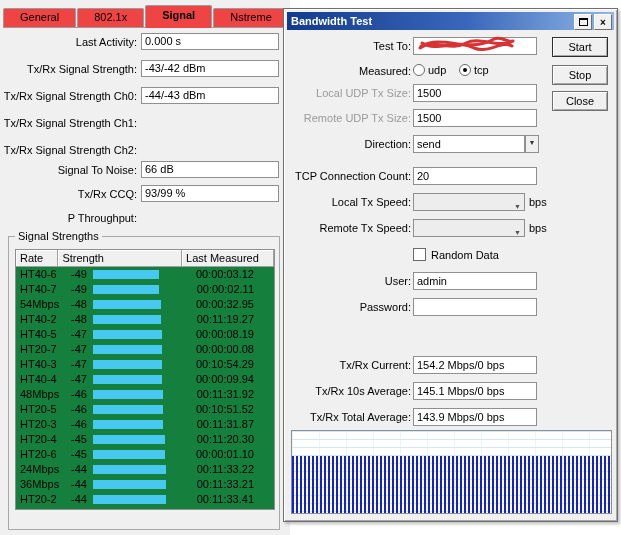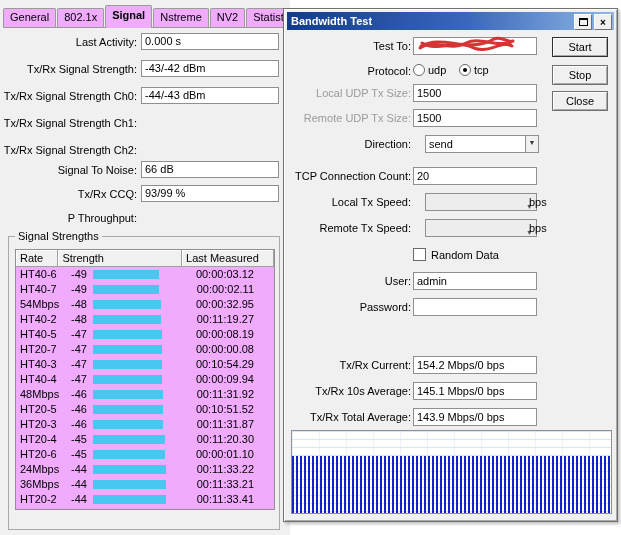--- a/index.html
+++ b/index.html
@@ -2,47 +2,47 @@
 <html><head>
 <meta charset="utf-8">
 <style>
   html,body { margin:0; padding:0; }
   body { width:621px; height:535px; font-family:"Liberation Sans","DejaVu Sans",sans-serif; font-size:11px; color:#000; background:#fff; position:relative; overflow:hidden; }
   .screen { position:relative; width:621px; height:535px; background:#fff; overflow:hidden; }
 
   
   .panel { position:absolute; left:0; top:0; width:290px; height:535px; background:#f0f0f0; }
   .tabs { position:absolute; left:3px; top:4px; width:281px; height:23px; display:flex; align-items:flex-end; border-bottom:1px solid #9b9b9b; }
-  .tab { background:#f0abfc; border:1px solid #9b9b9b; border-bottom:none; border-radius:2px 2px 0 0; padding:2px 6px; margin-right:1px; height:14px; white-space:nowrap; }
+  .tab { background:#ef4444; border:1px solid #9b9b9b; border-bottom:none; border-radius:2px 2px 0 0; padding:2px 16px; margin-right:1px; height:14px; white-space:nowrap; }
   .tab.active { font-weight:bold; position:relative; z-index:2; margin-bottom:-1px; height:17px; padding-top:3px; }
   .srow { position:absolute; left:0; height:19px; width:283px; }
   .slabel { position:absolute; left:-20px; top:3px; width:157px; text-align:right; white-space:nowrap; }
   .sbox { position:absolute; left:141px; top:0; width:138px; height:17px; background:#fff; border:1px solid #8f8f8f; box-sizing:border-box; line-height:15px; padding:0 3px; white-space:nowrap; }
   .group { position:absolute; left:8px; top:236px; width:270px; height:292px; border:1px solid #a8a8a8; }
   .group-title { position:absolute; top:-7px; left:6px; background:#f0f0f0; padding:0 3px; }
-  .table { position:absolute; left:6px; top:12px; width:258px; bottom:19px; background:#f0abfc; border:1px solid #8f8f8f; overflow:hidden; }
+  .table { position:absolute; left:6px; top:12px; width:258px; bottom:19px; background:#15803d; border:1px solid #8f8f8f; overflow:hidden; }
   .thead { display:flex; height:17px; background:#f0f0f0; }
   .th { box-sizing:border-box; border-right:1px solid #a0a0a0; border-bottom:1px solid #a0a0a0; box-shadow:inset 1px 1px 0 #fff; padding:2px 0 0 4px; white-space:nowrap; overflow:hidden; }
   .trow { position:relative; height:15px; }
   .c-rate { position:absolute; left:4px; top:1px; }
   .c-num  { position:absolute; left:45px; top:1px; width:26px; text-align:right; }
   .c-bar  { position:absolute; left:77px; top:3px; height:9px; }
   .c-time { position:absolute; left:157px; top:1px; width:81px; text-align:right; }
 
   
   .dialog { position:absolute; left:283px; top:8px; width:335px; height:514px; background:#f0f0f0; border:1px solid #707070; box-sizing:border-box; box-shadow:inset 1px 1px 0 #fff, inset -1px -1px 0 #a8a8a8, 2px 2px 3px rgba(0,0,0,.25); }
   .titlebar { position:absolute; left:3px; top:3px; right:3px; height:18px; background:linear-gradient(90deg,#123b8c 0%,#3a67ba 55%,#8fb7e6 100%); color:#fff; font-weight:bold; line-height:18px; padding-left:4px; box-sizing:border-box; }
   .tb-btns { position:absolute; right:2px; top:2px; display:flex; gap:2px; }
   .tbtn { width:16px; height:14px; background:#f0f0f0; border:1px solid; border-color:#fff #707070 #707070 #fff; font-size:10px; line-height:11px; text-align:center; padding:0; display:flex; align-items:center; justify-content:center; color:#000; }
   .restore-glyph { display:inline-block; width:7px; height:5px; border:1px solid #000; border-top-width:2px; }
   .drow { position:absolute; left:3px; width:329px; height:20px; }
   .dlabel { position:absolute; left:-30px; top:3px; width:154px; text-align:right; white-space:nowrap; }
   .dlabel.gray { color:#9a9a9a; }
   .dfield { position:absolute; left:126px; top:0; width:124px; height:18px; background:#fff; border:1px solid #8f8f8f; box-sizing:border-box; line-height:15px; padding:1px 3px 0; white-space:nowrap; overflow:visible; }
-  .dfield.short { width:112px;margin-left:12px; }
+  .dfield.short { width:112px; }
   .dfield.disabled { background:#ededed; }
   .combo-btn { position:absolute; left:238px; top:0; width:14px; height:18px; background:#f0f0f0; border:1px solid #8f8f8f; box-sizing:border-box; font-size:7px; text-align:center; padding:3px 0 0; color:#333; }
   .inner-arrow { position:absolute; right:3px; top:5px; font-size:7px; color:#555; }
   .unit { position:absolute; left:242px; top:3px; }
   .radio-opt { position:absolute; top:2px; white-space:nowrap; }
   .radio { display:inline-block; width:10px; height:10px; border-radius:50%; background:#fff; border:1px solid #6a6a6a; position:relative; vertical-align:-2px; margin-right:3px; }
   .radio.checked::after { content:""; position:absolute; left:3px; top:3px; width:4px; height:4px; border-radius:50%; background:#000; }
   .checkbox { display:inline-block; width:11px; height:11px; background:#fff; border:1px solid #6a6a6a; vertical-align:-2px; margin-right:5px; }
   .dbtn { position:absolute; left:268px; width:56px; height:20px; background:#f0f0f0; border:1px solid #707070; box-shadow:inset 1px 1px 0 #fff, inset -1px -1px 0 #a8a8a8; font-family:inherit; font-size:11px; padding:0; }
   .dbtn.default { border-color:#2e2e2e; }
@@ -237,21 +237,21 @@
           <g fill="none" stroke="#d42a2a" stroke-width="3" stroke-linecap="round" opacity="0.95">
             <path d="M4 13 C 18 3, 34 17, 50 8 C 64 1, 80 13, 95 7"></path>
             <path d="M6 8 C 22 18, 40 3, 58 13 C 72 19, 86 5, 96 11"></path>
             <path d="M5 11 C 28 -1, 52 19, 78 4 C 86 1, 92 8, 97 6"></path>
           </g>
         </svg>
       </div>
     </div>
 
     <div class="drow" style="top:53px">
-      <span class="dlabel">Protocol:</span>
+      <span class="dlabel">Measured:</span>
       <span class="radio-opt" style="left:126px"><span class="radio"></span><span>udp</span></span>
       <span class="radio-opt" style="left:172px"><span class="radio checked"></span><span>tcp</span></span>
     </div>
 
     <div class="drow" style="top:75px">
       <span class="dlabel gray">Local UDP Tx Size:</span>
       <div class="dfield">1500</div>
     </div>
 
     <div class="drow" style="top:100px">

